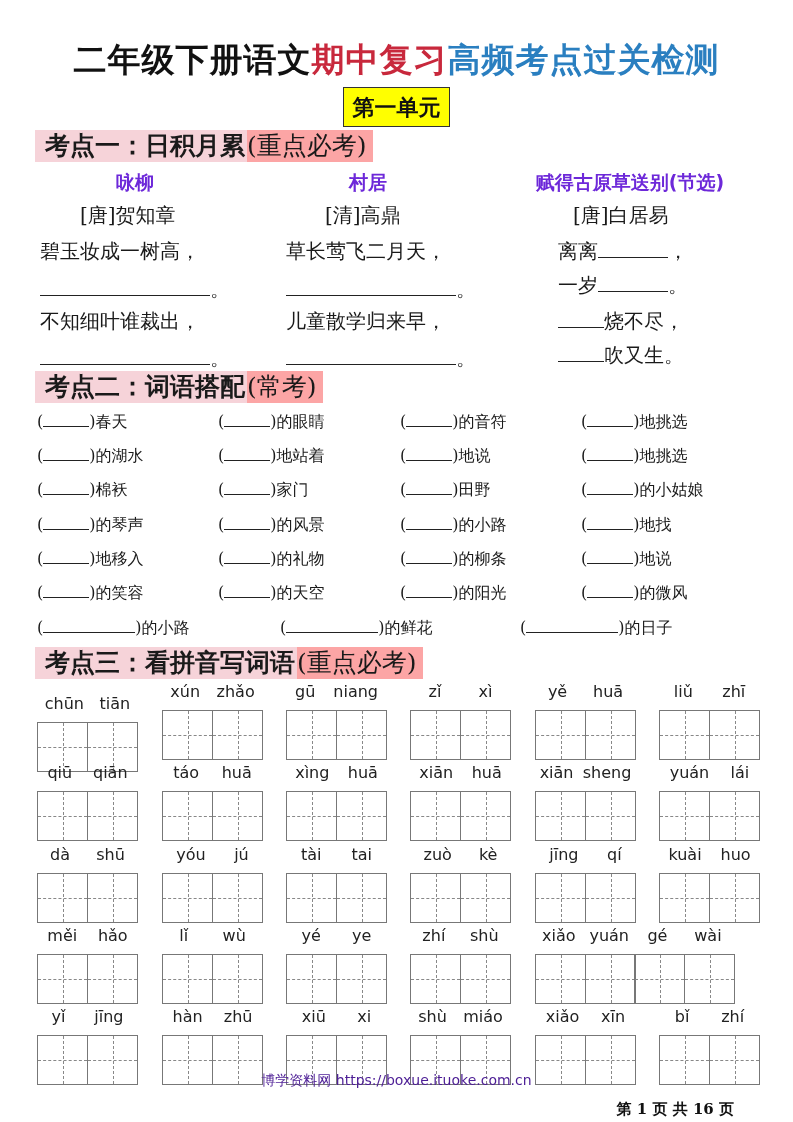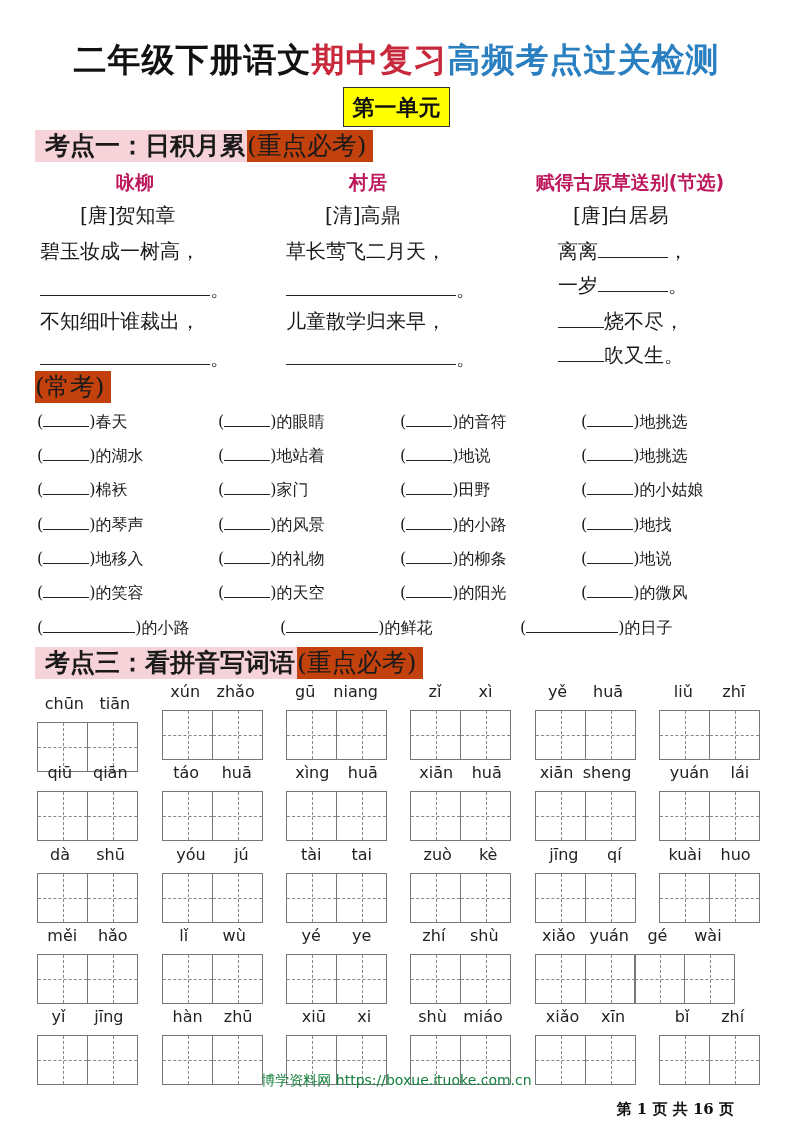--- a/index.html
+++ b/index.html
@@ -22,24 +22,24 @@
       background: #ffff00; border: 1.5px solid #333;
       font-family: "DejaVu Sans", sans-serif; font-weight: bold;
       font-size: 22px; line-height: 40px; text-align: center; color: #111;
       box-sizing: border-box;
     }
     .section-head {
       height: 32px; line-height: 32px; font-size: 25px; font-weight: bold;
       font-family: "DejaVu Serif", serif; display: flex; white-space: nowrap;
     }
     .section-head .main { background: #f6d3d9; padding-left: 10px; padding-right: 2px; }
-    .section-head .tag { background: #c2410c; padding-right: 6px; font-weight: normal; }
+    .section-head .tag { background: #fca5a5; padding-right: 6px; font-weight: normal; }
     .poem-title {
       font-family: "DejaVu Sans", sans-serif; font-weight: bold;
-      color: #be185d; font-size: 19px; white-space: nowrap; text-align: center;
+      color: #6d28d9; font-size: 19px; white-space: nowrap; text-align: center;
     }
     .poem-line { font-size: 20px; white-space: nowrap; }
     .blank-line {
       display: inline-block; border-bottom: 1.5px solid #222; vertical-align: baseline;
     }
     .match-item { font-size: 16px; white-space: nowrap; }
     .match-item .paren-blank {
       display: inline-block; border-bottom: 1.5px solid #222; width: 46px; height: 18px;
       vertical-align: baseline;
     }
@@ -62,21 +62,21 @@
     .tian-sq::before {
       content: ""; position: absolute; left: 50%; top: 0; bottom: 0;
       border-left: 1px dashed #888;
     }
     .tian-sq::after {
       content: ""; position: absolute; top: 50%; left: 0; right: 0;
       border-top: 1px dashed #888;
     }
     .watermark {
       left: 0; width: 793px; top: 1072px; text-align: center;
-      font-family: "DejaVu Sans", sans-serif; font-size: 14px; color: #15803d;
+      font-family: "DejaVu Sans", sans-serif; font-size: 14px; color: #4c1d95;
     }
     .footer {
       left: 0; width: 734px; top: 1100px; text-align: right;
       font-family: "DejaVu Serif", serif; font-weight: bold; font-size: 15px; color: #111;
     }
   </style>
 </head>
 <body>
 
 <div class="abs title">
@@ -121,20 +121,21 @@
   <span>一岁</span><span class="blank-line" style="width:70px; height:18px;"></span><span>。</span>
 </div>
 <div class="abs poem-line" style="left:558px; top:308px;">
   <span class="blank-line" style="width:46px; height:18px;"></span><span>烧不尽，</span>
 </div>
 <div class="abs poem-line" style="left:558px; top:342px;">
   <span class="blank-line" style="width:46px; height:18px;"></span><span>吹又生。</span>
 </div>
 
 <div class="abs section-head" style="left:35px; top:371px;">
+  <span class="main">考点二：词语搭配</span>
     <span class="tag">(常考)</span>
 </div>
 
 <div id="match-grid">
     <div class="abs match-item" style="left: 37px; top: 408px;">(<span class="paren-blank"></span>)<span>春天</span></div>
     <div class="abs match-item" style="left: 218px; top: 408px;">(<span class="paren-blank"></span>)<span>的眼睛</span></div>
     <div class="abs match-item" style="left: 400px; top: 408px;">(<span class="paren-blank"></span>)<span>的音符</span></div>
     <div class="abs match-item" style="left: 581px; top: 408px;">(<span class="paren-blank"></span>)<span>地挑选</span></div>
     <div class="abs match-item" style="left: 37px; top: 442.2px;">(<span class="paren-blank"></span>)<span>的湖水</span></div>
     <div class="abs match-item" style="left: 218px; top: 442.2px;">(<span class="paren-blank"></span>)<span>地站着</span></div>

